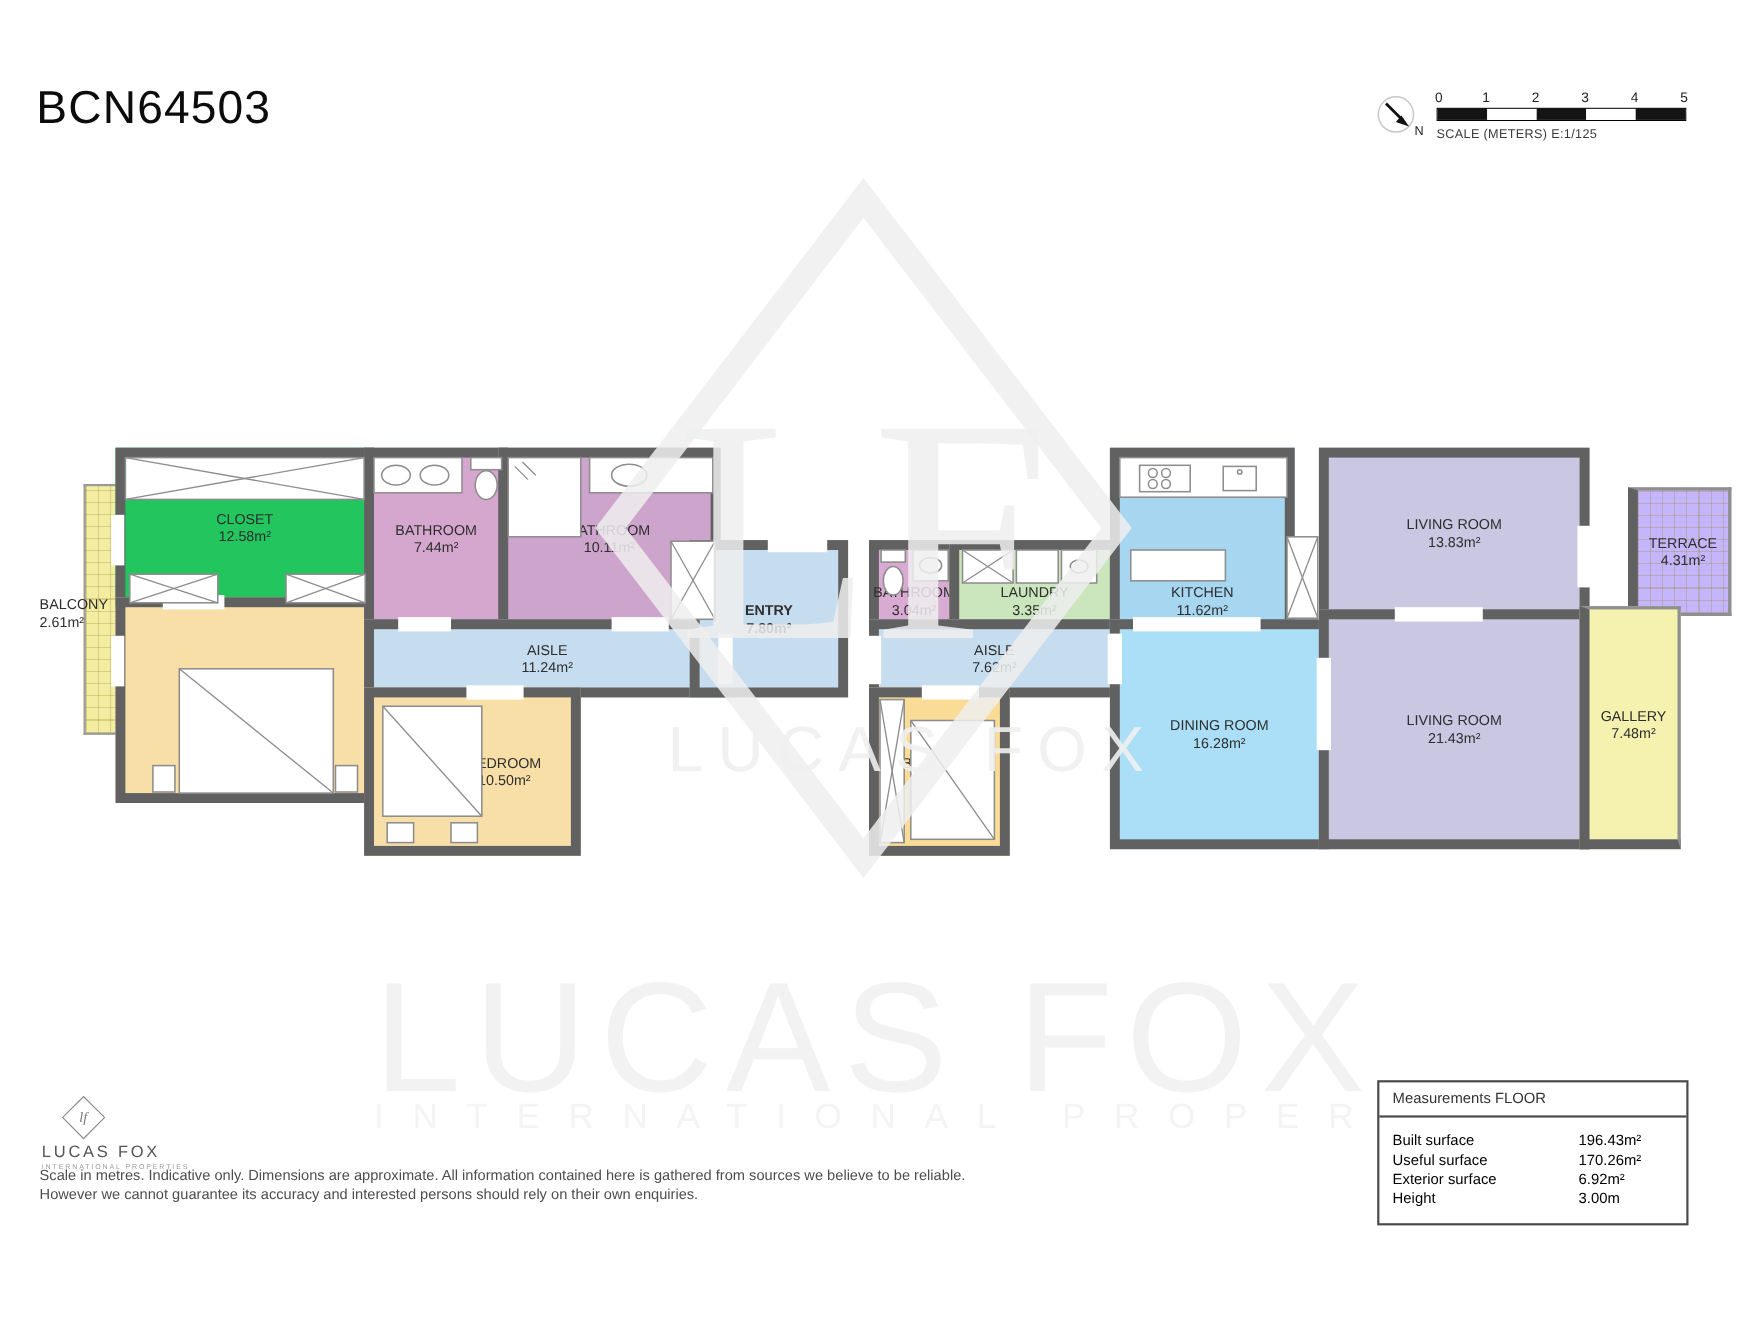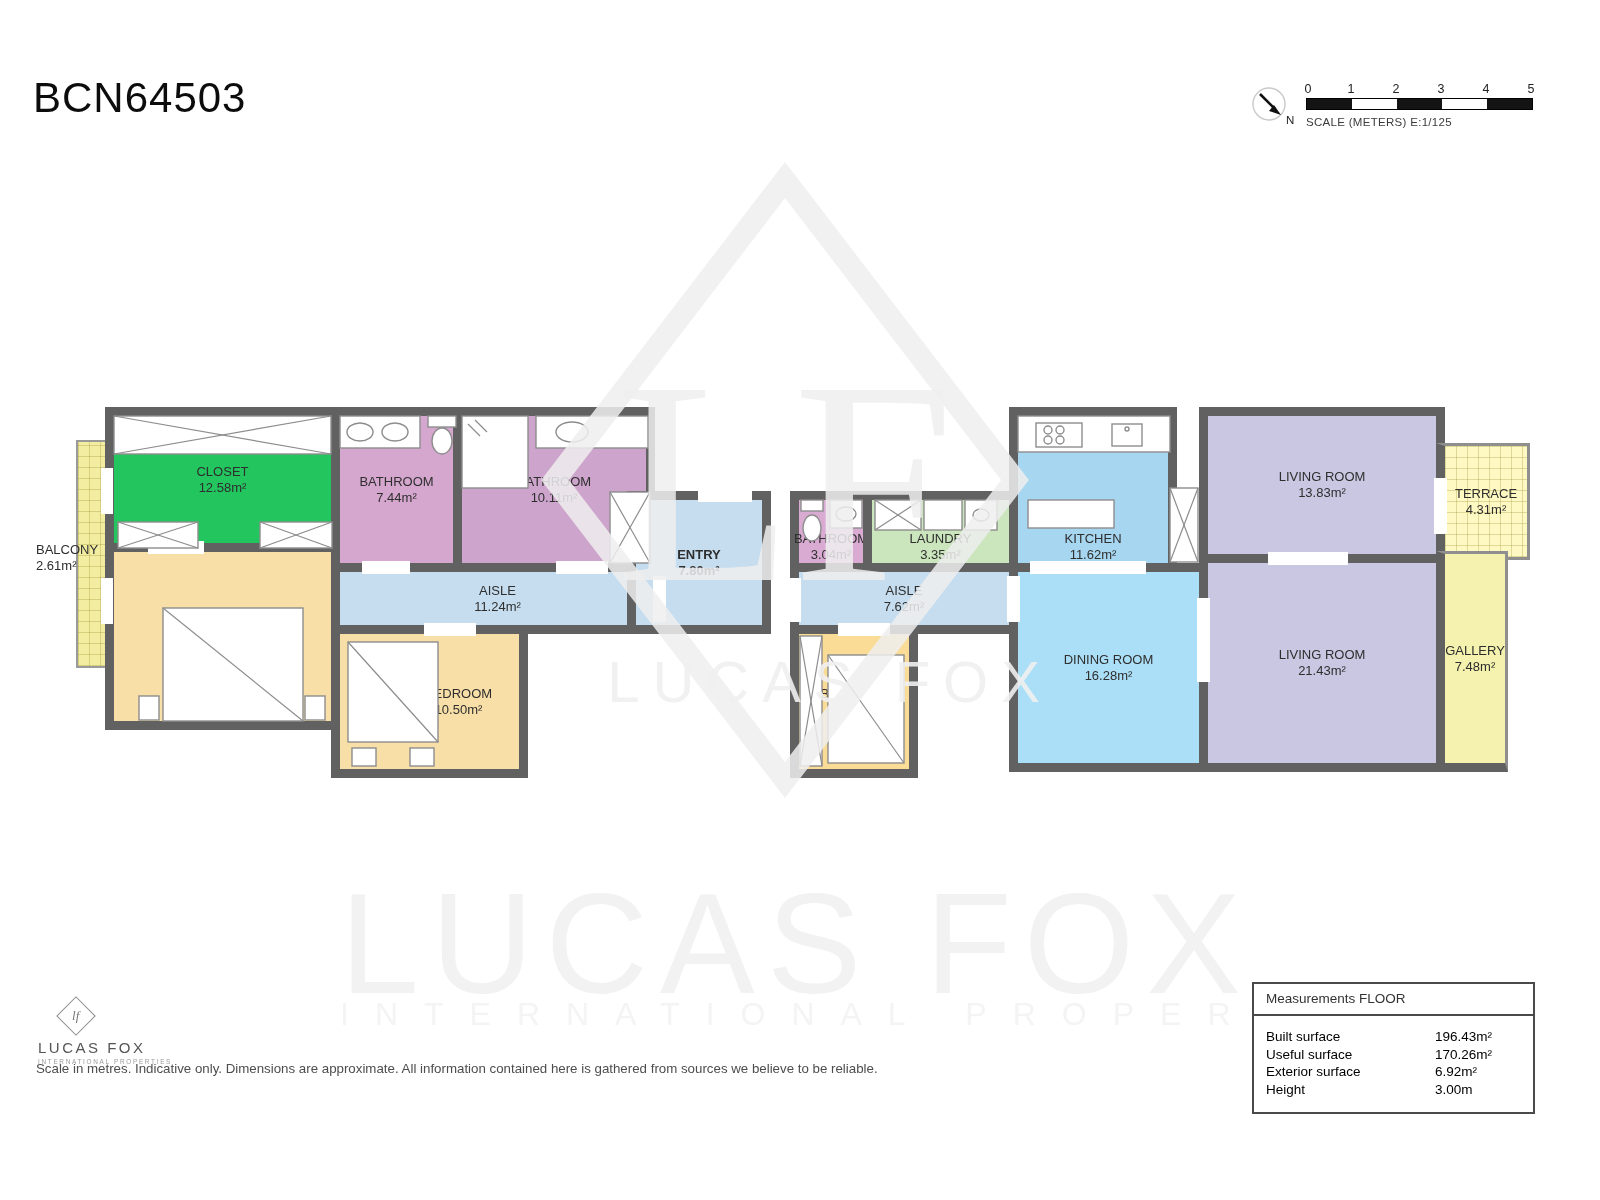--- a/index.html
+++ b/index.html
@@ -199,28 +199,28 @@
       </div>
   </div>
 
   <div class="room" style="left: 1199px; top: 554px; width: 246px; height: 218px; background-color: rgb(201, 199, 226);">
     <div class="rlbl">
         <div>LIVING ROOM</div>
         <div>21.43m²</div>
       </div>
   </div>
 
-  <div class="room thin terrace grid-room" style="left: 1436px; top: 443px; width: 94px; height: 117px; background-color: #fef9c3;">
+  <div class="room thin terrace grid-room" style="left: 1480px; top: 443px; width: 94px; height: 117px; background-color: #c4b5fd;">
     <div class="rlbl">
         <div>TERRACE</div>
         <div>4.31m²</div>
       </div>
   </div>
 
-  <div class="room thin gallery" style="left: 1436px; top: 551px; width: 72px; height: 221px; background-color: rgb(244, 242, 174);">
+  <div class="room thin gallery" style="left: 1436px; top: 551px; width: 92px; height: 221px; background-color: rgb(244, 242, 174);">
     <div class="rlbl">
         <div>GALLERY</div>
         <div>7.48m²</div>
       </div>
   </div>
 
   <div class="gap" style="left:148px;top:541px;width:56px;height:13px;"></div>
   <div class="gap" style="left:362px;top:561px;width:48px;height:13px;"></div>
   <div class="gap" style="left:556px;top:561px;width:52px;height:13px;"></div>
   <div class="gap" style="left:424px;top:623px;width:52px;height:13px;"></div>
@@ -342,20 +342,21 @@
 
   <div class="logo">
     <div class="logo-diamond">
       <span class="logo-lf">lf</span>
     </div>
     <div class="logo-name">LUCAS FOX</div>
     <div class="logo-tag">INTERNATIONAL PROPERTIES</div>
   </div>
   <div class="disclaimer">
     <div>Scale in metres. Indicative only. Dimensions are approximate. All information contained here is gathered from sources we believe to be reliable.</div>
+    <div>However we cannot guarantee its accuracy and interested persons should rely on their own enquiries.</div>
   </div>
 
   <div class="mtable">
     <div class="mtitle">Measurements FLOOR</div>
     <div class="mrows">
       <div class="mrow">
         <span class="ml">Built surface</span>
         <span class="mv">196.43m²</span>
       </div>
       <div class="mrow">

